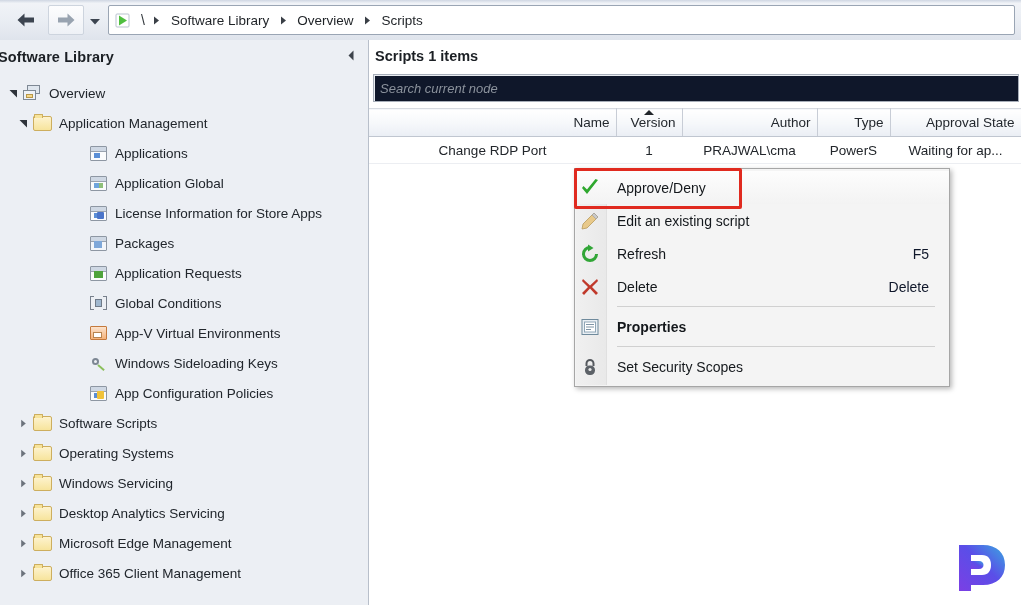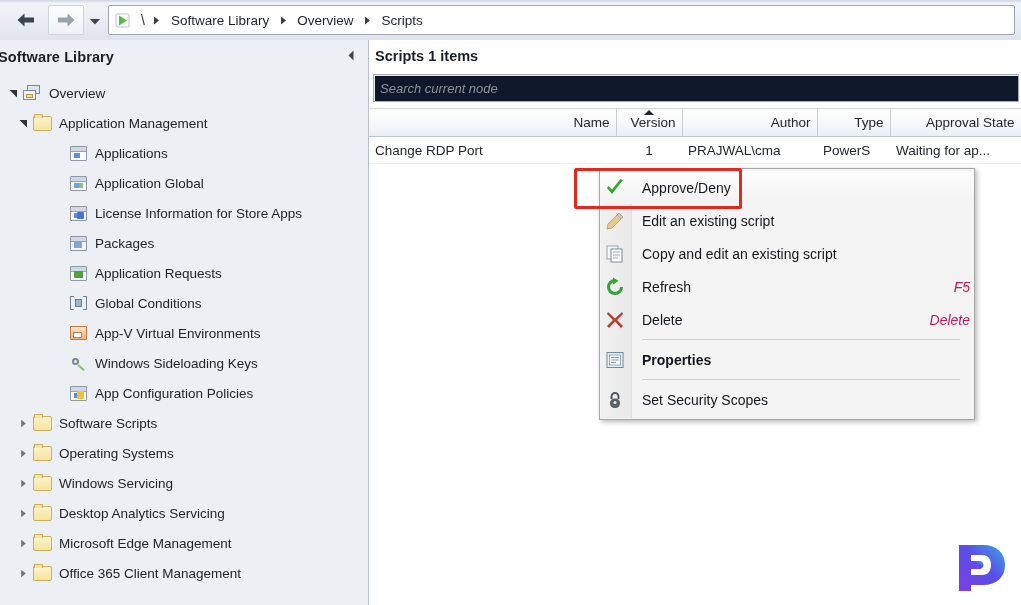--- a/index.html
+++ b/index.html
@@ -82,21 +82,21 @@
     display:flex;align-items:center;justify-content:center;flex:0 0 auto;
   }
   .twisty svg{display:block;}
   .t-icon{
     width:20px;height:18px;margin-right:7px;flex:0 0 auto;
     display:flex;align-items:center;justify-content:center;
   }
   .t-label{font-size:13.5px;color:#21262c;}
   .lvl0{padding-left:6px;}
   .lvl1{padding-left:16px;}
-  .lvl2{padding-left:52px;}
+  .lvl2{padding-left:72px;}
 
   
   .folder{
     width:17px;height:13px;position:relative;
     background:linear-gradient(180deg,#fdf3cf 0%,#f7e49c 100%);
     border:1px solid #cdae5e;border-radius:1px 2px 2px 2px;
   }
   .folder:before{
     content:"";position:absolute;left:0;top:-3px;width:7px;height:3px;
     background:#f7e49c;border:1px solid #cdae5e;border-bottom:none;border-radius:1px 1px 0 0;
@@ -170,48 +170,48 @@
   }
   table.grid th.sorted:before{
     content:"";position:absolute;left:50%;top:1px;margin-left:-5px;
     border-left:5px solid transparent;border-right:5px solid transparent;
     border-bottom:5px solid #22262b;
   }
   table.grid td{
     height:26px;font-size:13.5px;color:#22262b;
     padding:0 6px;white-space:nowrap;overflow:hidden;
     border-bottom:1px solid #eceef2;
+    text-align:center;
   }
   td.c-center{text-align:center;}
 
   
   .ctxmenu{
     position:absolute;left:574px;top:168px;width:374px;
     background:#f4f4f4;
     border:1px solid #a6a6a6;
     box-shadow:2px 2px 5px rgba(0,0,0,.28);
     padding:2px 0 3px 0;
     z-index:40;
-    margin-left:25px;
   }
   .ctxmenu:before{
     content:"";position:absolute;left:1px;top:1px;bottom:1px;width:30px;
     background:linear-gradient(90deg,#f0f0f0,#e9e9e9);
     border-right:1px solid #e0e0e0;
   }
   .ctx-item{
     position:relative;z-index:2;height:33px;display:flex;align-items:center;
     padding-left:0;cursor:default;
   }
   .ctx-ico{
     width:30px;min-width:30px;height:33px;display:flex;align-items:center;justify-content:center;
   }
   .ctx-label{flex:1;padding-left:12px;font-size:14px;color:#14181c;}
   .ctx-label.bold{font-weight:bold;}
-  .ctx-key{padding-right:4px;font-size:14px;color:#be185d;font-style:italic;}
+  .ctx-key{padding-right:20px;font-size:14px;color:#0f172a;}
   .ctx-sep{
     position:relative;z-index:2;height:1px;background:#d0d0d0;
     margin:3px 14px 3px 42px;
   }
   .ctx-highlight-row{
     background:linear-gradient(180deg,#fdfdfd,#f3f3f3);
   }
   .redbox{
     position:absolute;left:574px;top:168px;width:162px;height:35px;
     border:3px solid #e02a1f;border-radius:2px;
@@ -520,31 +520,20 @@
             <path d="M14 2 L18 6 L7 17 L2 18 L3 13 Z" fill="#e8c98a" stroke="#b89a5c" stroke-width="0.8"></path>
             <path d="M14 2 L18 6 L16 8 L12 4 Z" fill="#c9c9c9" stroke="#9a9a9a" stroke-width="0.6"></path>
           </svg>
         </span>
         <span class="ctx-label">Edit an existing script</span>
         <span class="ctx-key"></span>
       </div>
       <div class="ctx-item">
         <span class="ctx-ico">
           <svg width="20" height="20" viewBox="0 0 20 20">
-            <rect x="2" y="2" width="11" height="13" fill="#f4f6f8" stroke="#9aa3ad"></rect>
-            <rect x="6" y="5" width="11" height="13" fill="#ffffff" stroke="#7d8792"></rect>
-            <path d="M8 8 H15 M8 11 H15 M8 14 H13" stroke="#9aa3ad" stroke-width="1"></path>
-          </svg>
-        </span>
-        <span class="ctx-label">Copy and edit an existing script</span>
-        <span class="ctx-key"></span>
-      </div>
-      <div class="ctx-item">
-        <span class="ctx-ico">
-          <svg width="20" height="20" viewBox="0 0 20 20">
             <path d="M10 2 A8 8 0 1 0 18 10 L15 10 A5 5 0 1 1 10 5 Z" fill="#31a637"></path>
             <path d="M8 0.5 L13.5 4 L8 7.5 Z" fill="#31a637"></path>
           </svg>
         </span>
         <span class="ctx-label">Refresh</span>
         <span class="ctx-key">F5</span>
       </div>
       <div class="ctx-item">
         <span class="ctx-ico">
           <svg width="20" height="20" viewBox="0 0 20 20">

